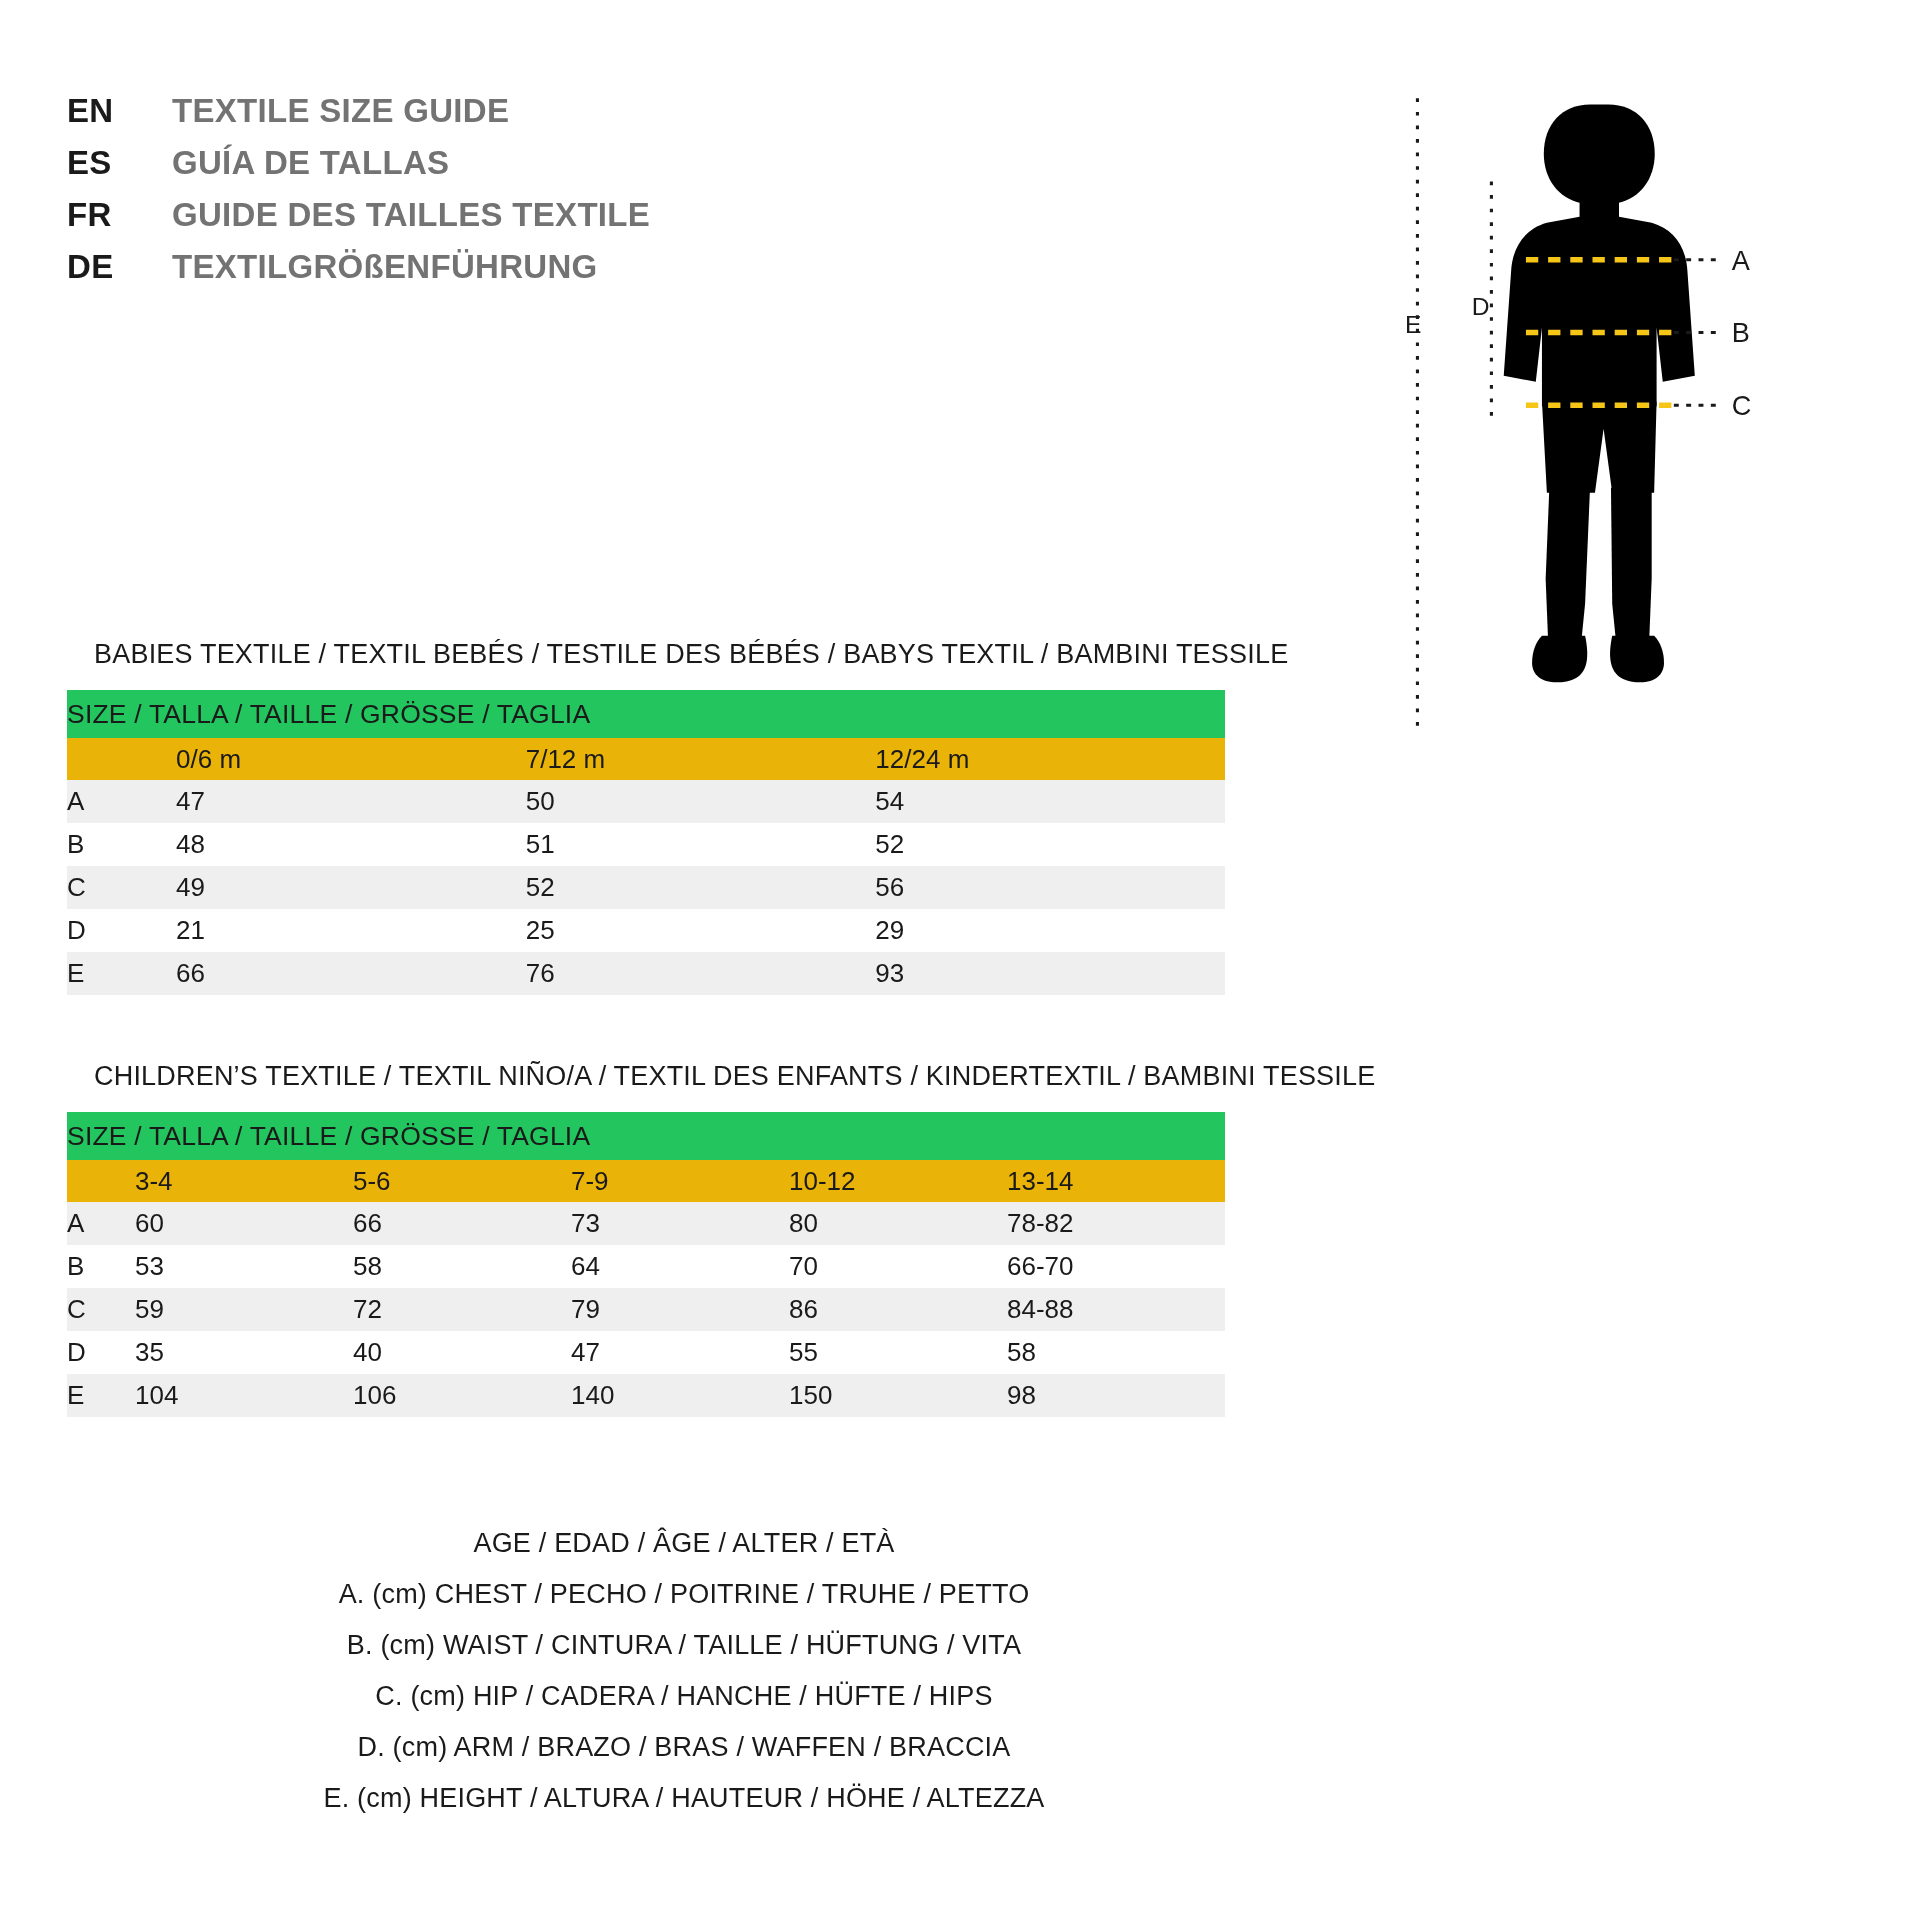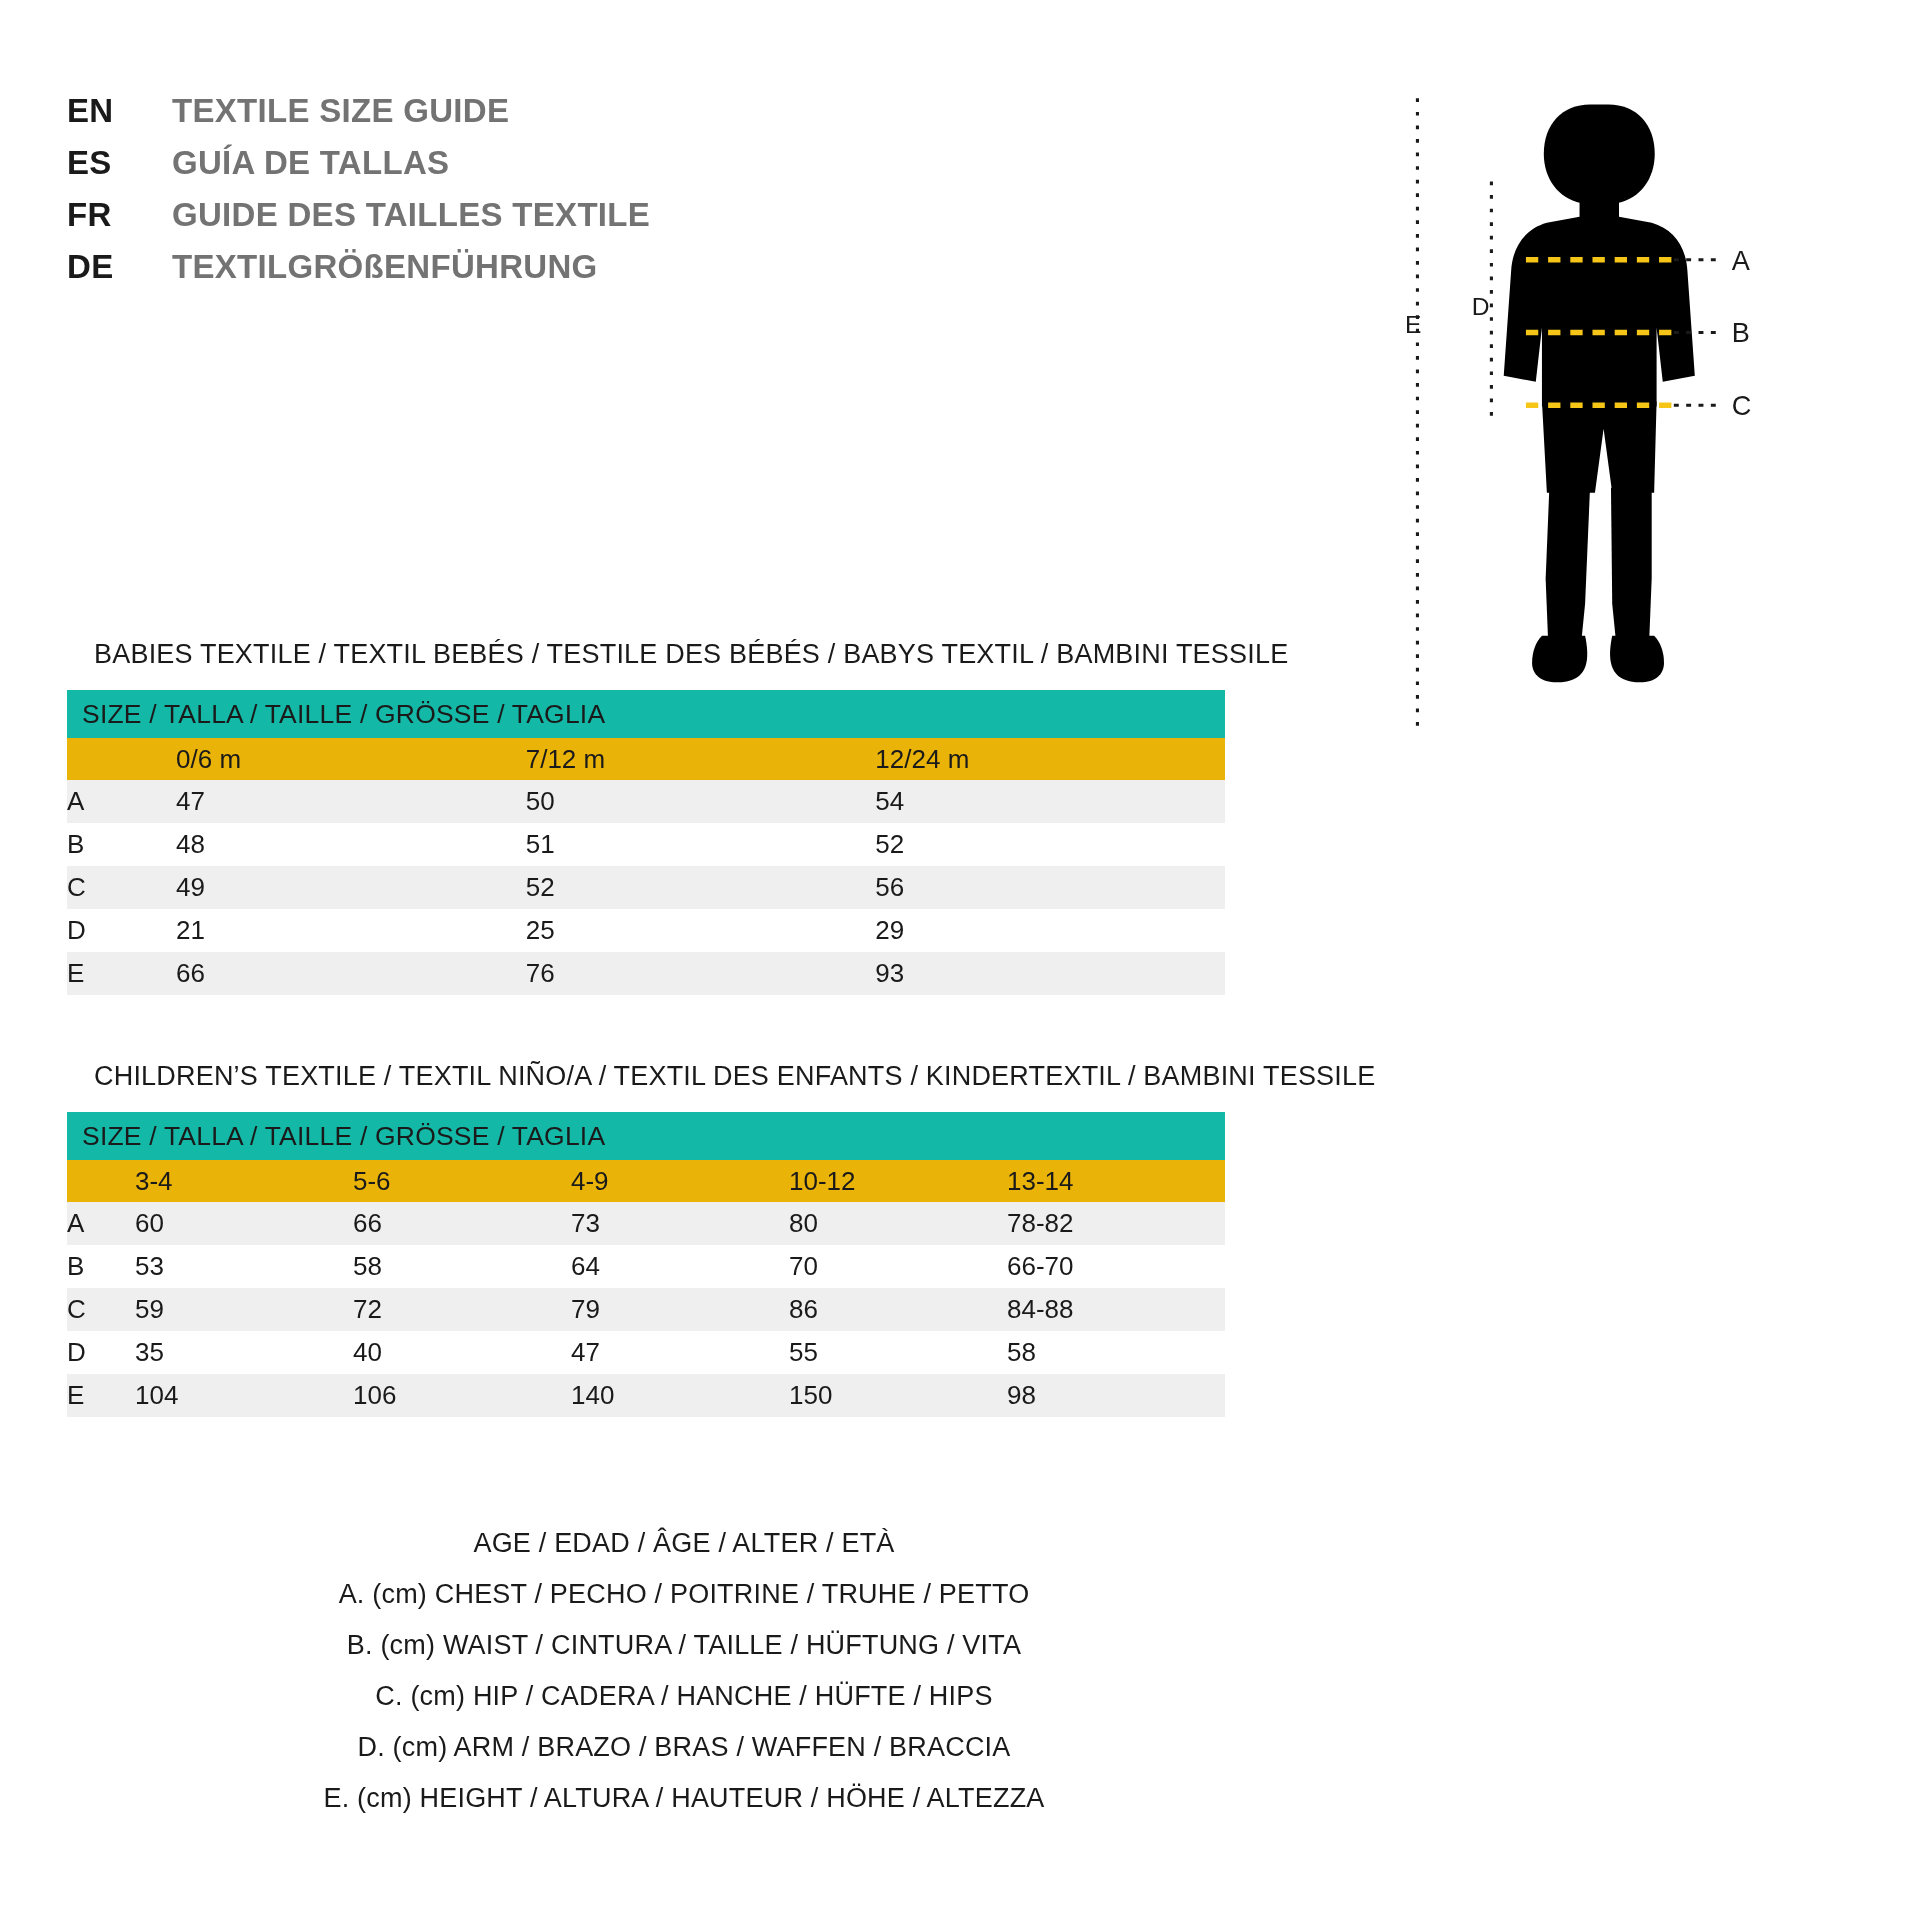--- a/index.html
+++ b/index.html
@@ -80,24 +80,24 @@
 
   .size-table th,
   .size-table td {
     padding: 0;
     font-weight: normal;
     text-align: left;
     height: 43px;
     vertical-align: middle;
   }
   .hdr-row th {
-    background: #14b8a6;
+    background: #22c55e;
     font-size: 26.5px;
     height: 48px;
-    padding-left: 15px;
+    padding-left: 0;
     letter-spacing: 0.2px;
   }
   .sizes-row td {
     background: #eab308;
     height: 42px;
   }
   .row-shaded td { background: #efefef; }
   .row-plain td { background: #ffffff; }
 
   .c-label { width: 68px; padding-left: 8.6px; }
@@ -233,21 +233,21 @@
 
   <table class="size-table" id="children-table">
     <tbody>
       <tr class="hdr-row">
         <th colspan="6">SIZE / TALLA / TAILLE / GRÖSSE / TAGLIA</th>
       </tr>
       <tr class="sizes-row">
         <td class="c-label"></td>
         <td class="c-val val-pad">3-4</td>
         <td class="c-val val-pad">5-6</td>
-        <td class="c-val val-pad">4-9</td>
+        <td class="c-val val-pad">7-9</td>
         <td class="c-val val-pad">10-12</td>
         <td class="c-val val-pad">13-14</td>
       </tr>
       <tr class="row-shaded">
         <td class="c-label lbl-pad">A</td>
         <td class="c-val val-pad">60</td>
         <td class="c-val val-pad">66</td>
         <td class="c-val val-pad">73</td>
         <td class="c-val val-pad">80</td>
         <td class="c-val val-pad">78-82</td>

